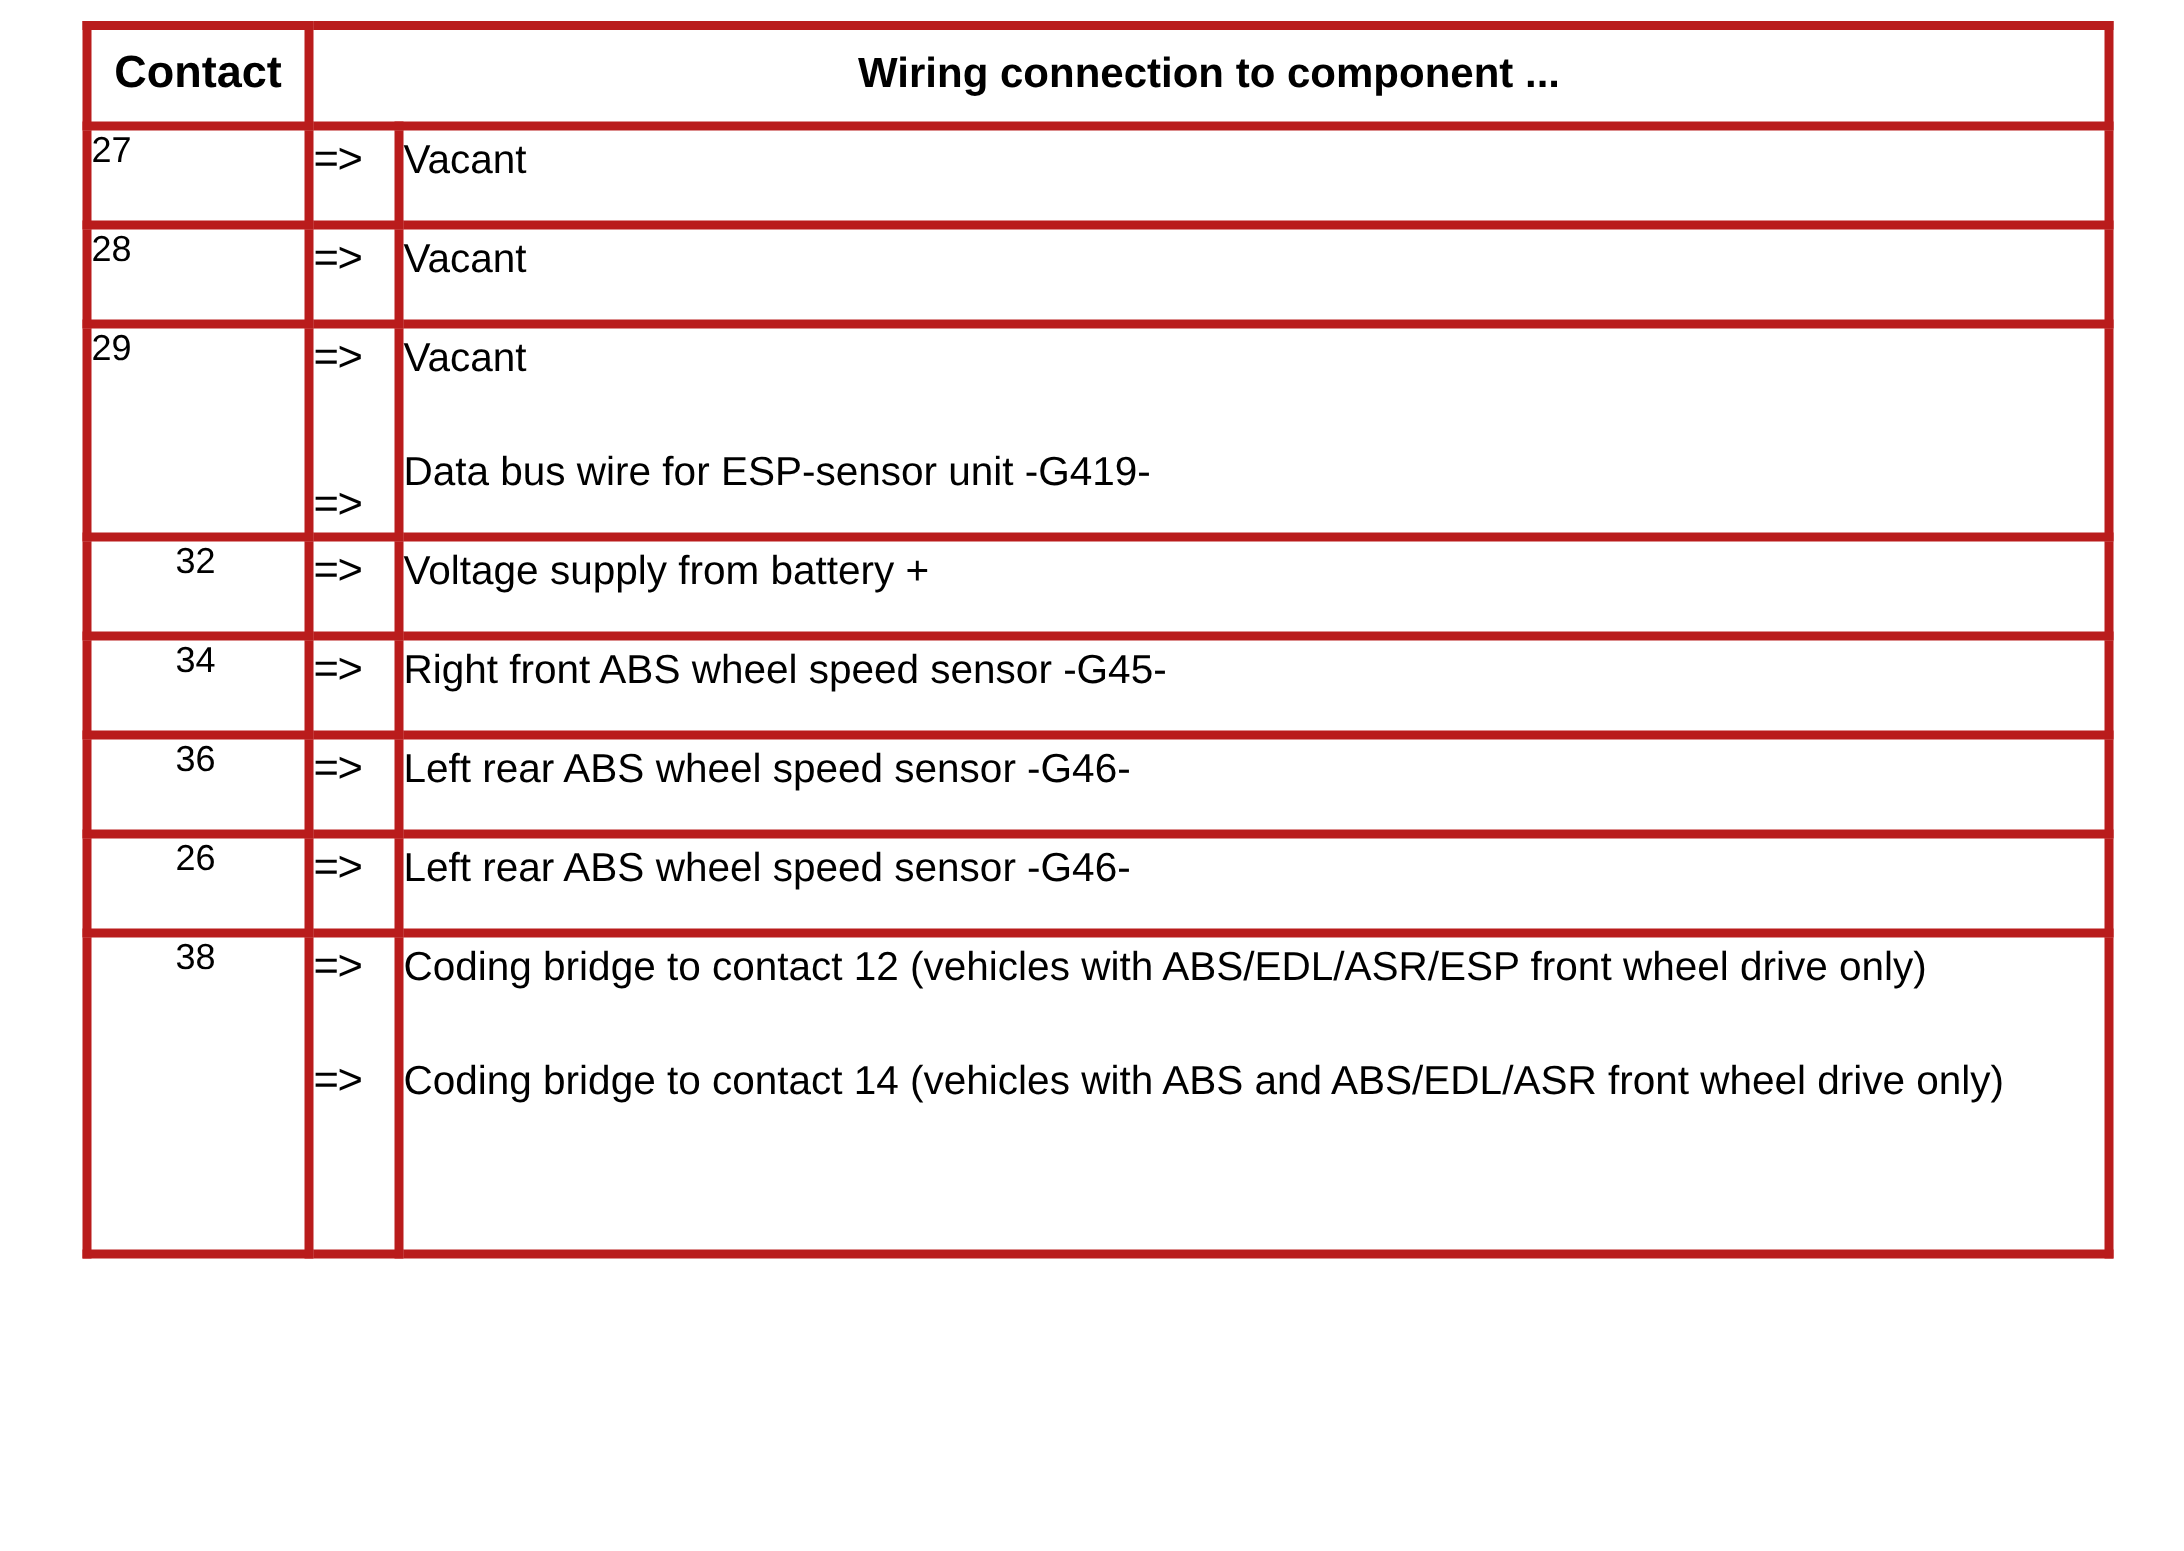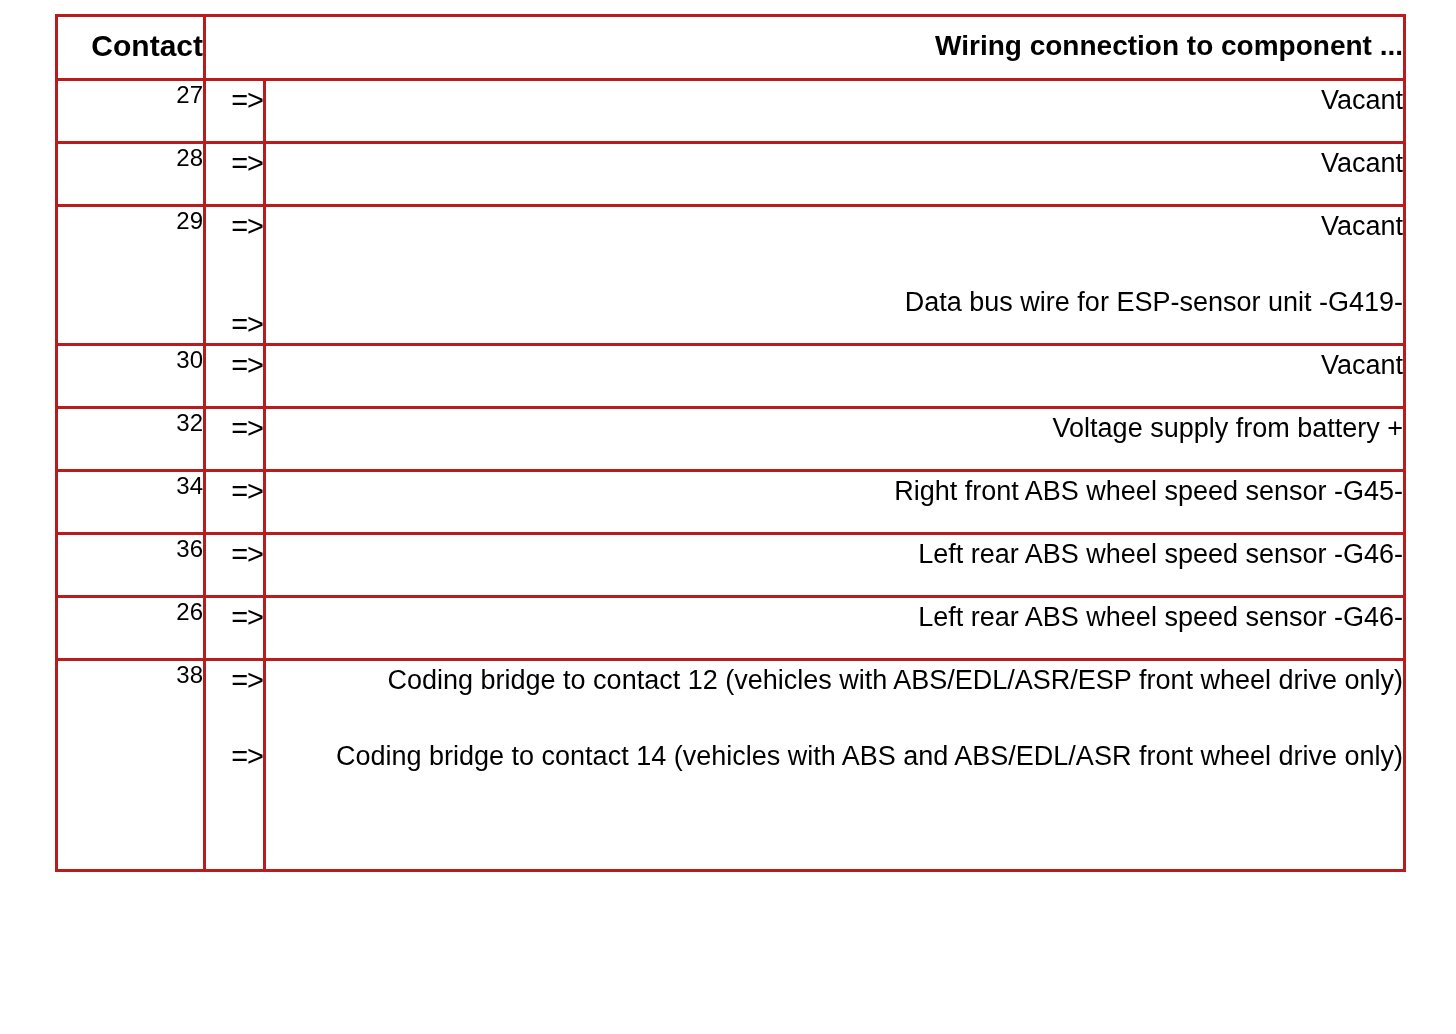--- a/index.html
+++ b/index.html
@@ -23,25 +23,24 @@
   table.wiring-table {
     position: absolute;
     left: 55px;
     top: 14px;
     width: 1348px;
     border-collapse: collapse;
     table-layout: fixed;
   }
   table.wiring-table td,
   table.wiring-table th {
-    border: 3px solid #b91c1c;
+    border: 6px solid #b91c1c;
     padding: 0;
     vertical-align: top;
     background: #ffffff;
-    text-align: right;
   }
   col.col-contact { width: 148px; }
   col.col-arrow   { width: 60px; }
   col.col-desc    { width: 1140px; }
 
   th.header-contact {
     text-align: center;
     font-size: 30px;
     font-weight: bold;
     height: 61px;
@@ -140,29 +139,20 @@
           <div class="desc-line">=&gt;</div>
           <div class="desc-line arrow-second">=&gt;</div>
         </td>
         <td class="cell-desc">
           <div class="desc-line">Vacant</div>
           <div class="spacer-line"></div>
           <div class="desc-line">Data bus wire for ESP-sensor unit -G419-</div>
         </td>
       </tr>
 
-      <tr class="row-std">
-        <td class="cell-contact">30</td>
-        <td class="cell-arrow">
-          <div class="desc-line">=&gt;</div>
-        </td>
-        <td class="cell-desc">
-          <div class="desc-line">Vacant</div>
-        </td>
-      </tr>
 
 
       <tr class="row-std">
         <td class="cell-contact indented">32</td>
         <td class="cell-arrow">
           <div class="desc-line">=&gt;</div>
         </td>
         <td class="cell-desc">
           <div class="desc-line">Voltage supply from battery +</div>
         </td>

